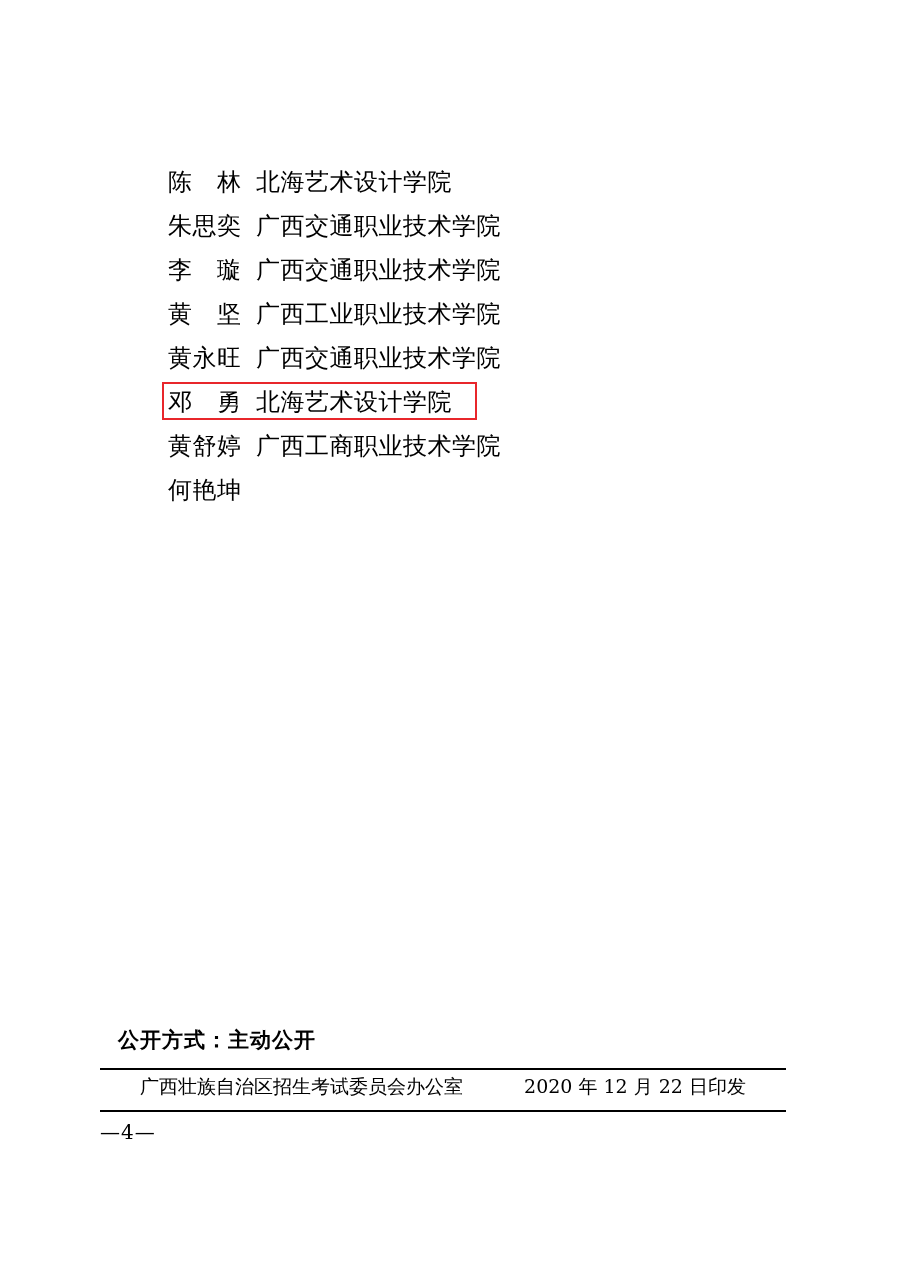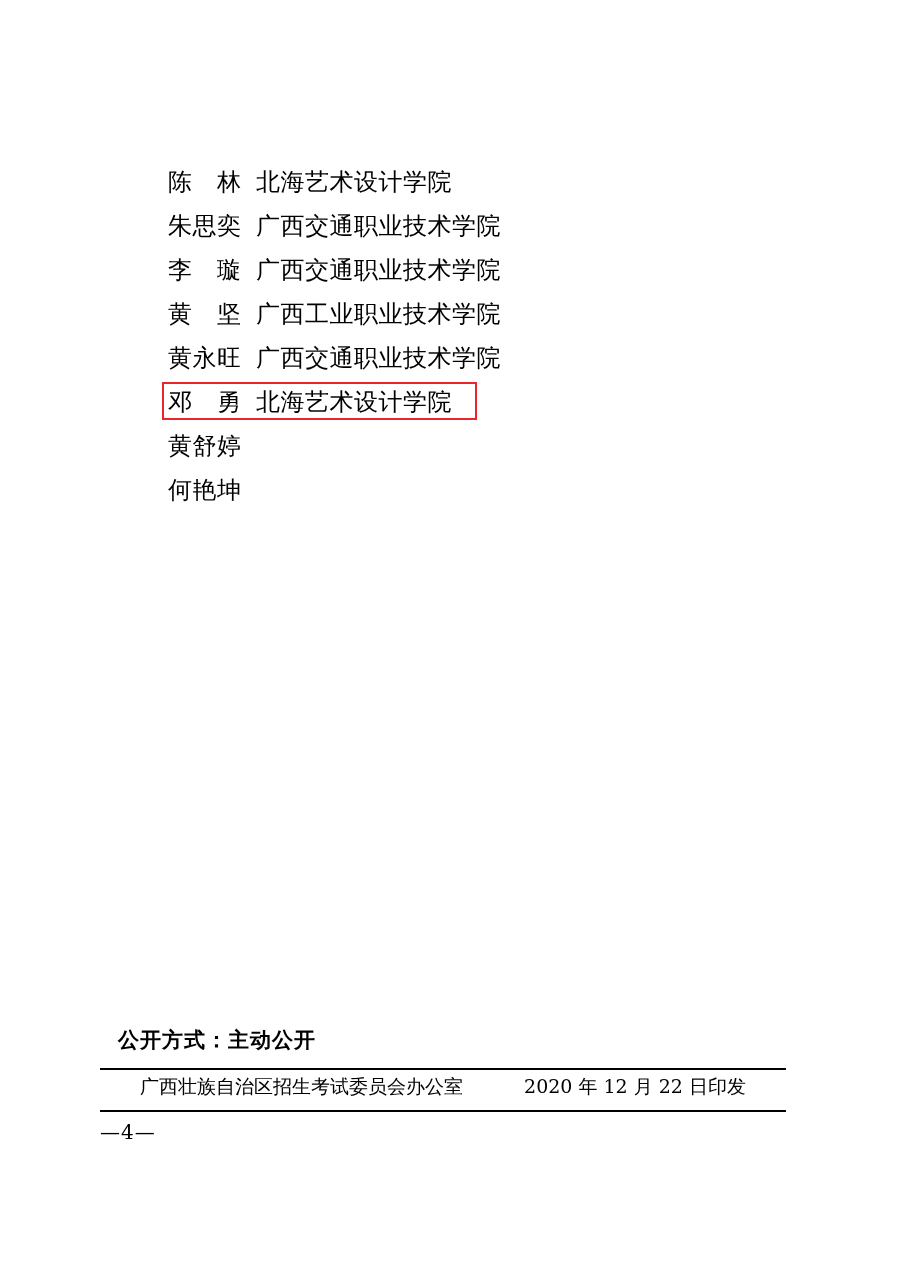--- a/index.html
+++ b/index.html
@@ -138,20 +138,21 @@
     </div>
 
     <div class="name-row highlighted">
       <span class="hl-box"></span>
       <span class="person">邓　勇</span>
       <span class="school">北海艺术设计学院</span>
     </div>
 
     <div class="name-row">
       <span class="person">黄舒婷</span>
+      <span class="school">广西工商职业技术学院</span>
     </div>
 
     <div class="name-row">
       <span class="person">何艳坤</span>
     </div>
 
   </div>
 
   <div class="disclosure">公开方式：主动公开</div>
 

